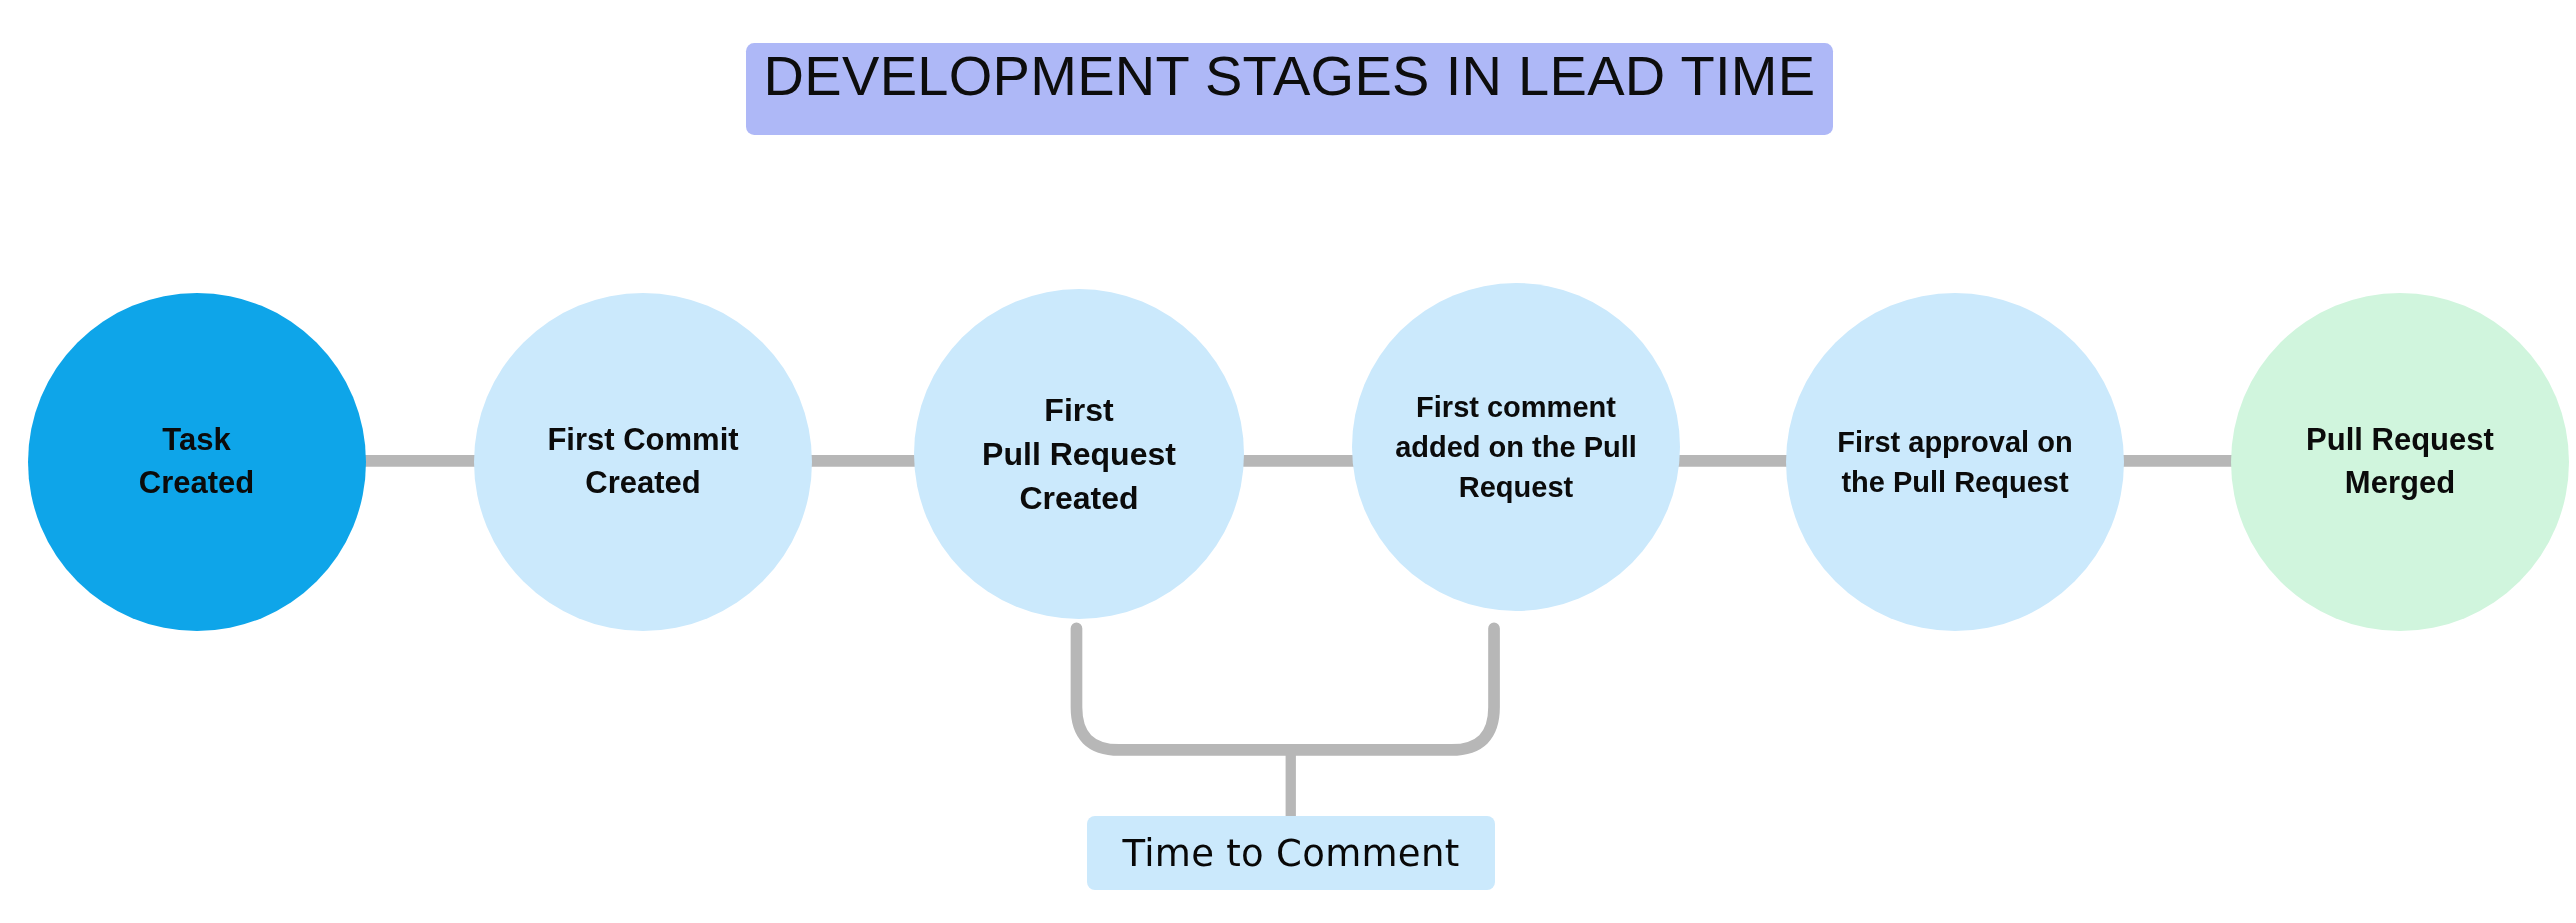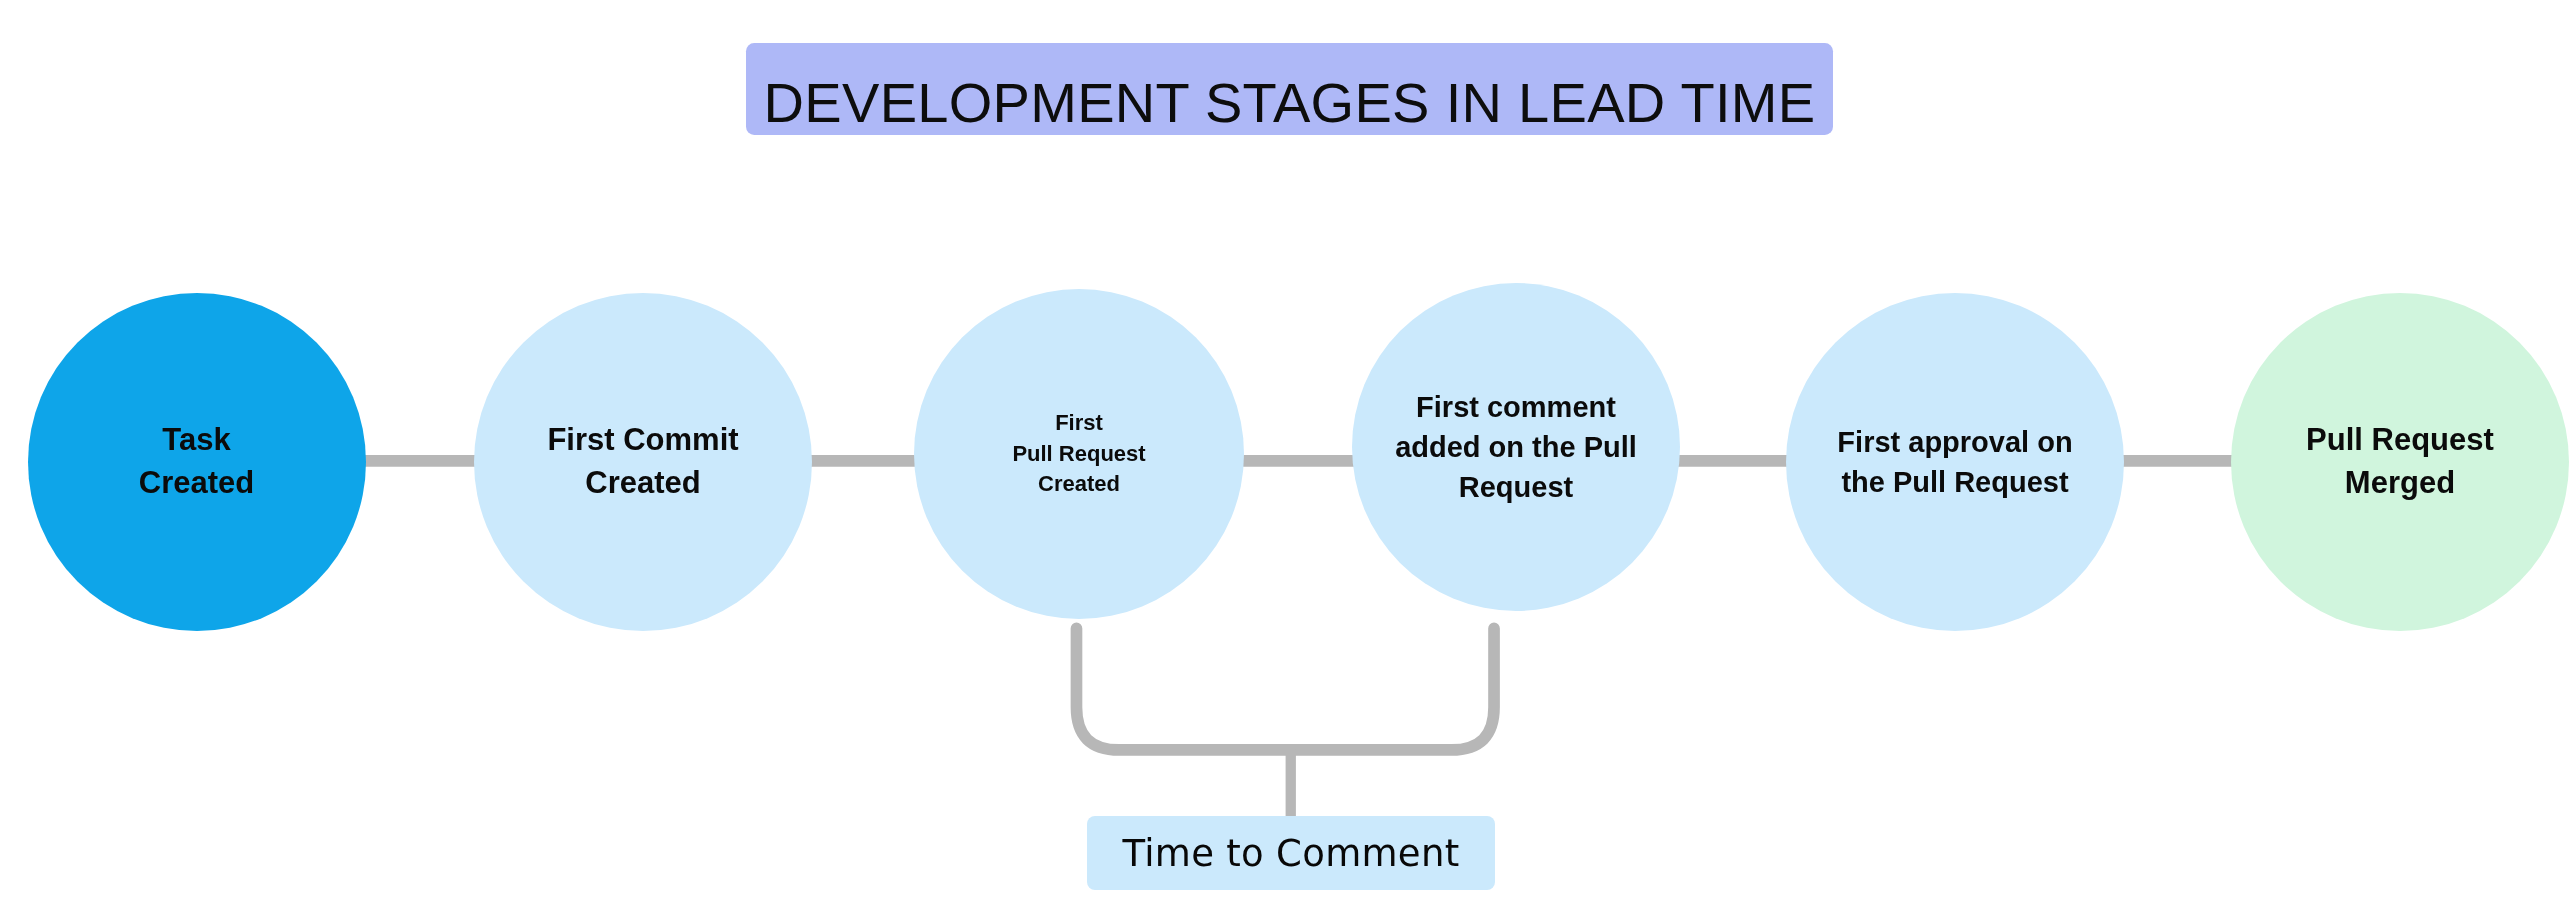--- a/index.html
+++ b/index.html
@@ -21,21 +21,21 @@
   
   #title-banner {
     position: absolute;
     left: 746px;
     top: 43px;
     width: 1087px;
     height: 92px;
     background: #aeb8f7;
     border-radius: 8.2px;
     display: flex;
-    align-items: flex-end;
+    align-items: flex-start;
     justify-content: center;
   }
   #title-text {
     font-family: "Liberation Sans", sans-serif;
     font-size: 56px;
     font-weight: 400;
     letter-spacing: 0.3px;
     color: #0d0d0d;
     white-space: nowrap;
   }
@@ -73,21 +73,21 @@
   .node.green { background: #d0f5dd; }
 
   
   #node-0 { left: 27.5px;   top: 293px; width: 338px; height: 338px; }
   #node-0 .node-label { font-size: 31px; }
 
   #node-1 { left: 474px;  top: 293px; width: 338px; height: 338px; }
   #node-1 .node-label { font-size: 31px; }
 
   #node-2 { left: 914px; top: 289px; width: 330px; height: 330px; }
-  #node-2 .node-label { font-size: 22px; }
+  #node-2 .node-label { font-size: 32px; }
 
   #node-3 { left: 1352px; top: 283px; width: 328px; height: 328px; }
   #node-3 .node-label { font-size: 29px; }
 
   #node-4 { left: 1786px; top: 293px; width: 338px; height: 338px; }
   #node-4 .node-label { font-size: 29px; }
 
   #node-5 { left: 2231px; top: 293px; width: 338px; height: 338px; }
   #node-5 .node-label { font-size: 31px; }
 

